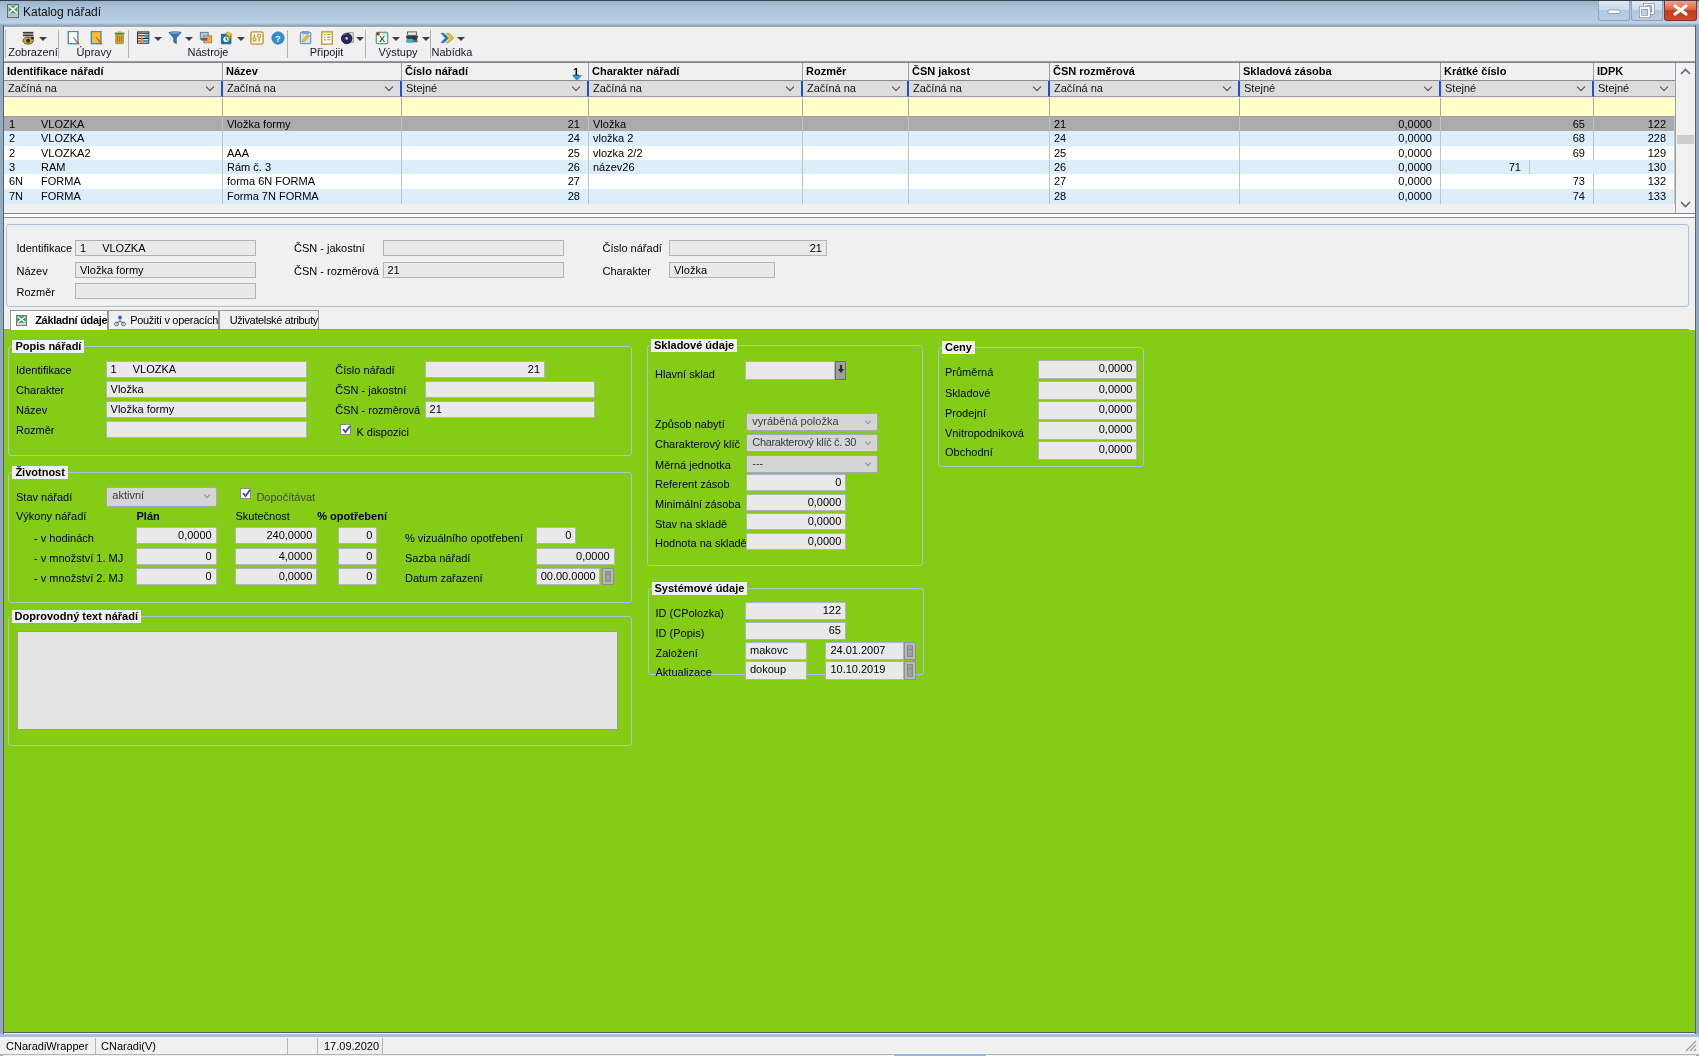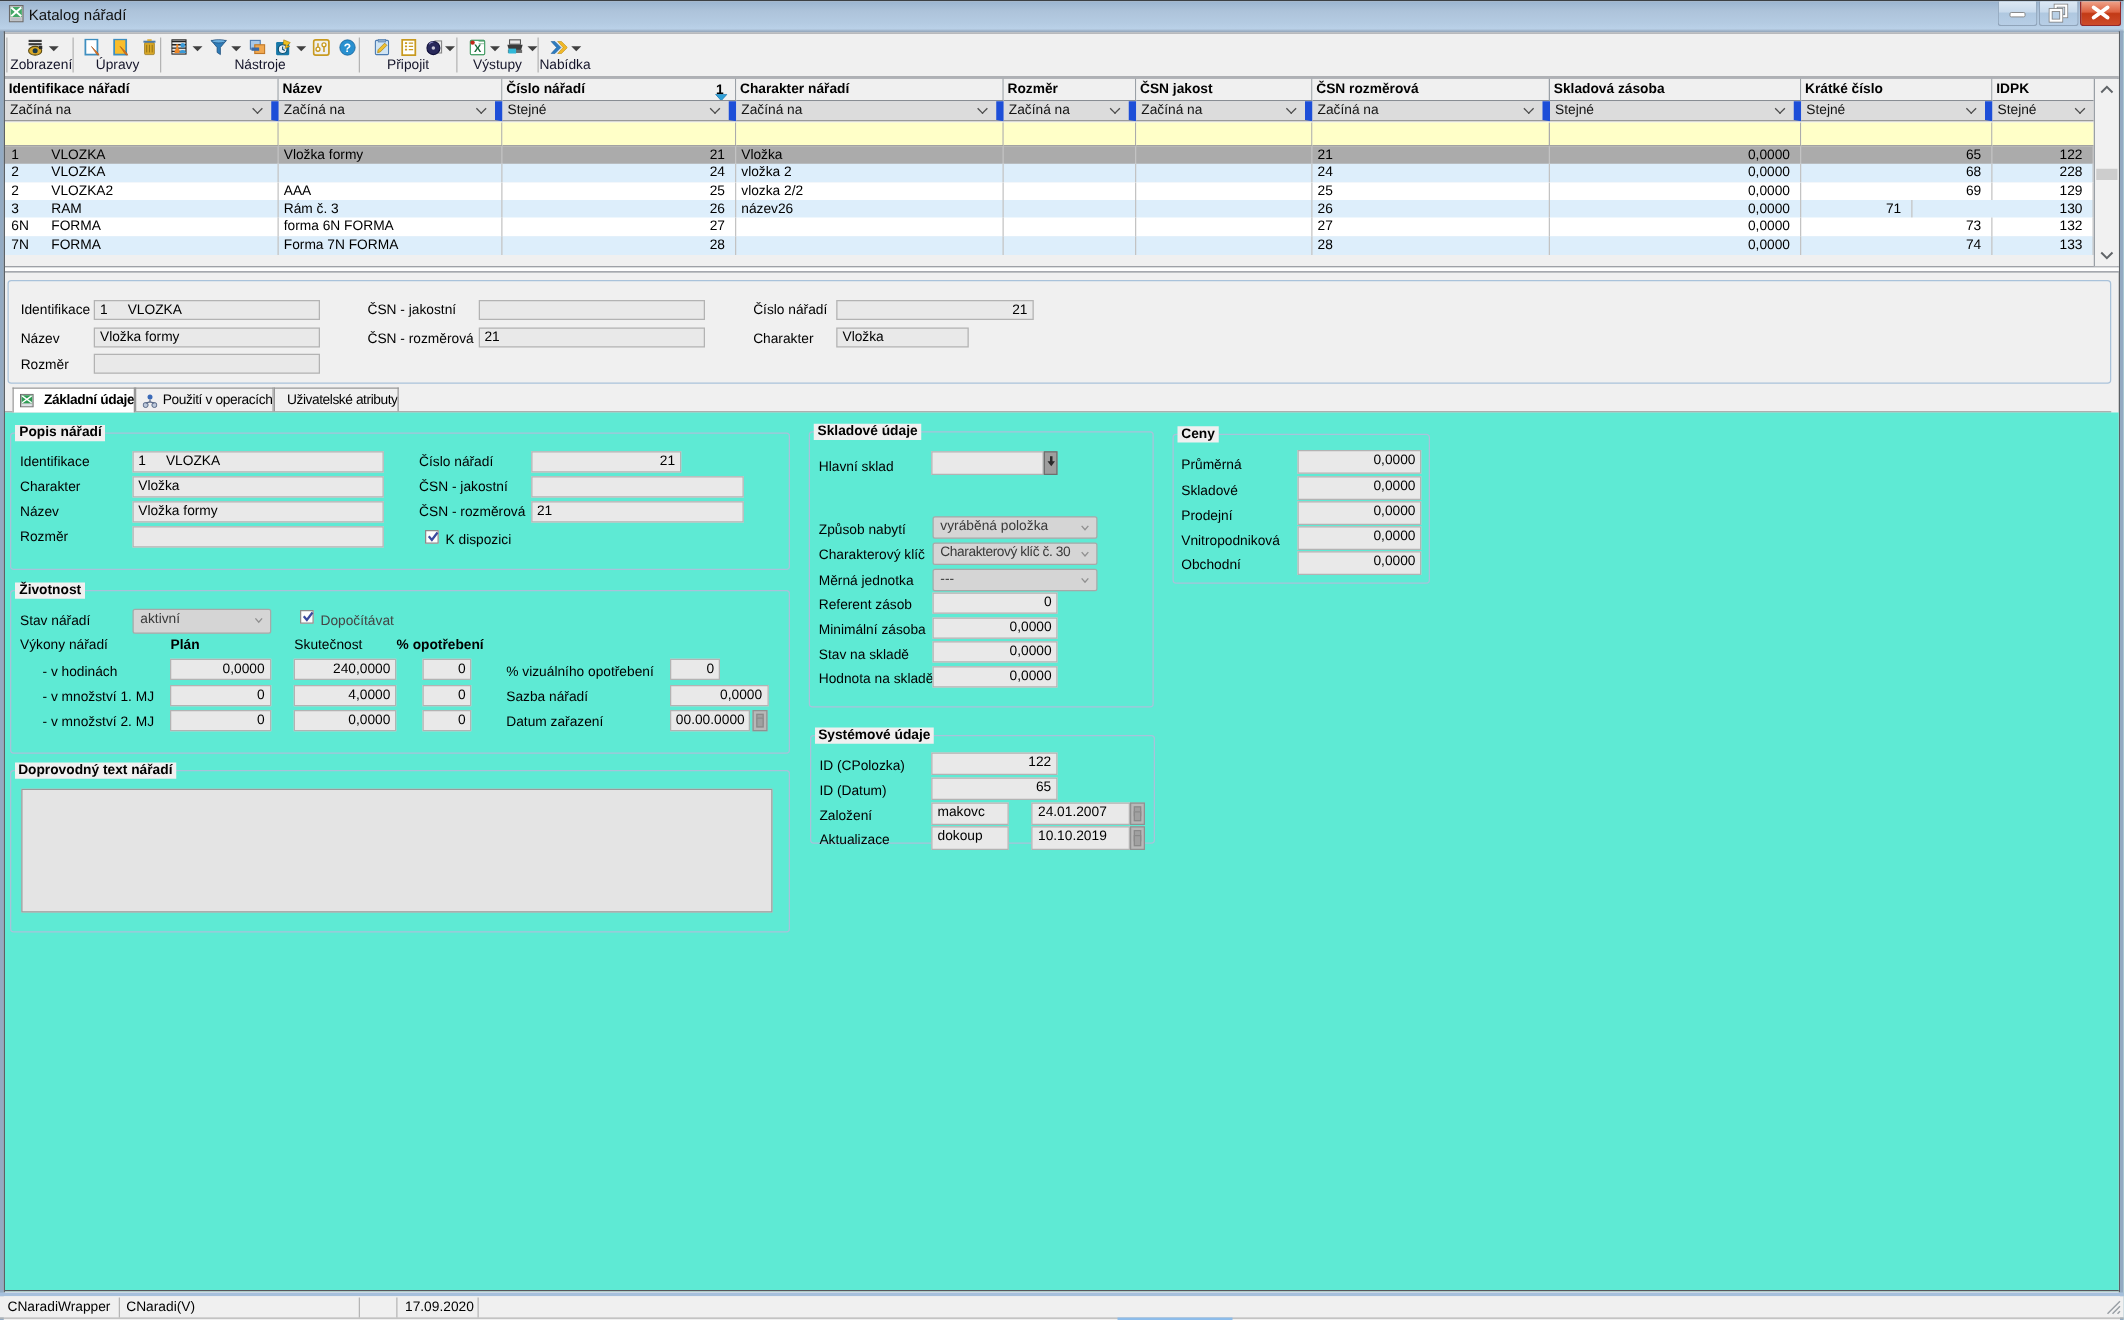--- a/index.html
+++ b/index.html
@@ -27,21 +27,21 @@
 #toolbar { left:4px; top:26px; width:1691px; height:36px; background:#f0f0f0;
   border-top:1px solid #a5a7ab; border-bottom:1px solid #989ba0; }
 #toolbar .sep { position:absolute; top:3px; width:1px; height:28px; background:#b4b4b4; }
 #toolbar .glabel { position:absolute; top:19px; height:13px; line-height:13px; text-align:center; color:#15152a; white-space:nowrap; }
 #toolbar .darr { position:absolute; top:10px; width:0; height:0; border-left:4px solid transparent; border-right:4px solid transparent; border-top:4px solid #404040; }
 .ticn { position:absolute; top:4px; width:14px; height:14px; }
 
 #grid { left:4px; top:62px; width:1691px; height:152px; background:#f0f0f0; border-top:1px solid #82878e; border-bottom:1px solid #82878e; }
 .hcell { position:absolute; top:0; height:18px; background:#f0f0f0; border-right:1px solid #9aa0a6; border-bottom:1px solid #888d93;
   font-weight:bold; line-height:17px; padding-left:3px; overflow:hidden; white-space:nowrap; }
-.fcell { position:absolute; top:18px; height:16px; background:#dcdcdc; border-right:6px solid #1d4ed8; border-bottom:1px solid #9a9a9a;
+.fcell { position:absolute; top:18px; height:16px; background:#dcdcdc; border-right:2px solid #1d4ed8; border-bottom:1px solid #9a9a9a;
   line-height:15px; padding-left:4px; color:#141414; overflow:hidden; white-space:nowrap; }
 .fcell .chev { position:absolute; right:8px; top:3px; width:6px; height:6px; border-right:1.4px solid #4a4a4a; border-bottom:1.4px solid #4a4a4a; transform:rotate(45deg); }
 .ycell { position:absolute; top:35px; height:19px; background:#ffffc8; border-right:1px solid #ababab; border-bottom:1px solid #a2a2a2; }
 .grow { position:absolute; height:15px; line-height:14px; white-space:nowrap; }
 .gcell { position:absolute; top:0; height:100%; border-right:1px solid #c3c3c3; padding:0 8px 0 4px; overflow:hidden; }
 .gcell.r { text-align:right; }
 #vscroll { position:absolute; left:1671px; top:0; width:19px; height:150px; background:#f1f1f1; border-left:1px solid #9aa0a6; }
 #vscroll .sb { position:absolute; left:1px; width:17px; color:#5f6368; text-align:center; font-size:11px; }
 #vscroll .thumb { position:absolute; left:1px; top:72px; width:17px; height:9px; background:#cdcdcd; }
 
@@ -58,21 +58,21 @@
 .spinbtn::after { content:""; position:absolute; left:2px; bottom:2px; right:2px; height:40%; background:#a0a0a0; border:1px solid #8a8a8a; }
 .skbtn { position:absolute; background:#a9a9a9; border:1px solid #888; }
 .skbtn { border-color:#6e6e6e; background:#9e9e9e; }
 .skbtn::after { content:""; position:absolute; left:1.5px; top:7px; width:0; height:0; border-left:3px solid transparent; border-right:3px solid transparent; border-top:4px solid #2a2a2a; }
 .skbtn::before { content:""; position:absolute; left:3.5px; top:3px; width:2px; height:5px; background:#2a2a2a; }
 
 #tabstrip { left:4px; top:310px; width:1691px; height:20px; }
 .tab { position:absolute; top:0; height:19px; border:1px solid #989898; border-bottom:none; background:#f0f0f0; line-height:18px; white-space:nowrap; overflow:hidden;text-align:right; }
 .tab.active { background:#ffffff; font-weight:bold; height:20px; z-index:2; }
 #tabline { left:4px; top:329px; width:1685px; height:1px; background:#989898; }
-#content { left:4px; top:330px; width:1691px; height:703px; background:#5eead4; border-bottom:1px solid #55585c; }
+#content { left:4px; top:330px; width:1691px; height:703px; background:#84cc16; border-bottom:1px solid #55585c; }
 .gb { position:absolute; border:1px solid #a9c2da; border-radius:3px; }
 .gb .gt { position:absolute; top:-7px; left:3px; background:#f0f0f0; padding:0 3px; font-weight:bold; height:13px; line-height:13px; }
 
 #blueline { left:0; top:1034px; width:1699px; height:3px; background:#a6c0dc; }
 #statusbar { left:0; top:1037px; width:1699px; height:17px; background:#f0f0f0; }
 #statusbar .sdiv { position:absolute; top:1px; width:1px; height:16px; background:#b5b5b5; }
 #statusbar .stxt { position:absolute; top:2px; height:14px; line-height:14px; }
 #botline { left:0; top:1054px; width:1699px; height:1px; background:#b4b4b4; }
 #taskpeek { left:894px; top:1054px; width:92px; height:2px; background:#8cbcea; }
 </style>
@@ -490,21 +490,21 @@
     <div class="lbl" style="left:7px;top:170.5px">Stav na skladě</div>
     <div class="fld r" style="left:98.3px;top:167.4px;width:100px">0,0000</div>
     <div class="lbl" style="left:7px;top:190px">Hodnota na skladě</div>
     <div class="fld r" style="left:98.3px;top:187.2px;width:100px">0,0000</div>
   </div>
 
   <div class="gb" style="left:643.5px;top:258px;width:276px;height:87px">
     <div class="gt">Systémové údaje</div>
     <div class="lbl" style="left:7px;top:17px">ID (CPolozka)</div>
     <div class="fld r" style="left:96.5px;top:12.9px;width:101px;height:18.5px">122</div>
-    <div class="lbl" style="left:7px;top:37px">ID (Datum)</div>
+    <div class="lbl" style="left:7px;top:37px">ID (Popis)</div>
     <div class="fld r" style="left:96.5px;top:32.8px;width:101px;height:18.5px">65</div>
     <div class="lbl" style="left:7px;top:56.5px">Založení</div>
     <div class="fld" style="left:96.5px;top:52.8px;width:62px;height:18.5px">makovc</div>
     <div class="fld" style="left:176.9px;top:52.8px;width:78.6px;height:18.5px">24.01.2007</div>
     <div class="spinbtn" style="left:255.5px;top:52.8px;height:18.5px"></div>
     <div class="lbl" style="left:7px;top:76px">Aktualizace</div>
     <div class="fld" style="left:96.5px;top:72.2px;width:62px;height:18.5px">dokoup</div>
     <div class="fld" style="left:176.9px;top:72.2px;width:78.6px;height:18.5px">10.10.2019</div>
     <div class="spinbtn" style="left:255.5px;top:72.2px;height:18.5px"></div>
   </div>

